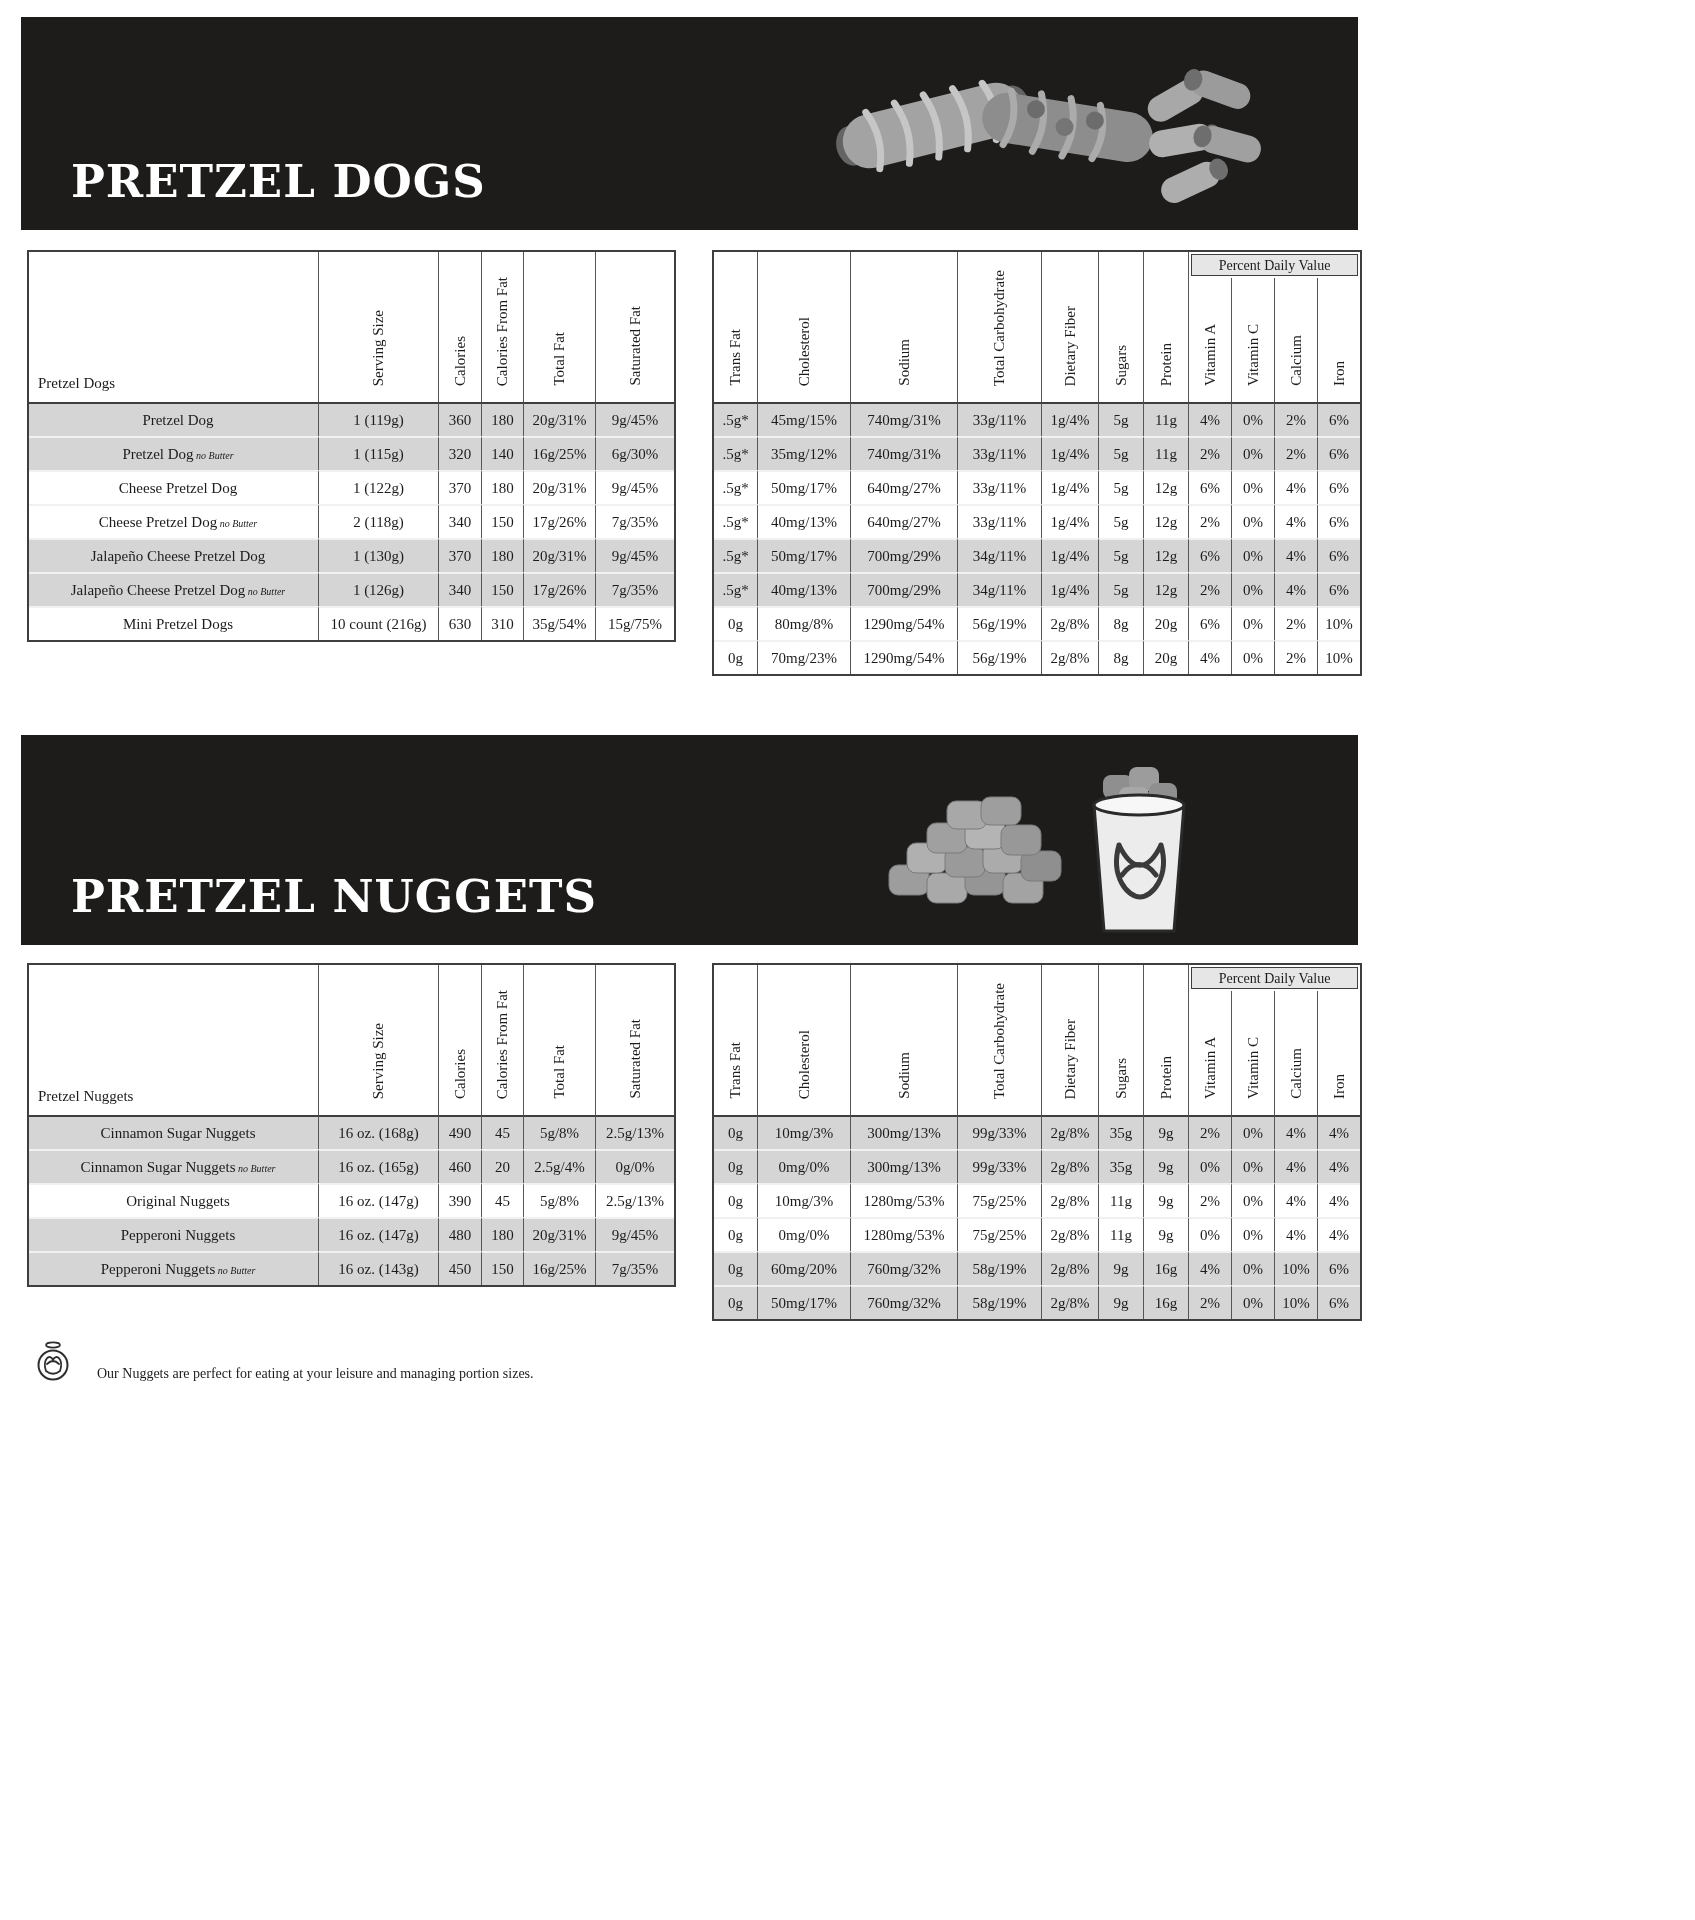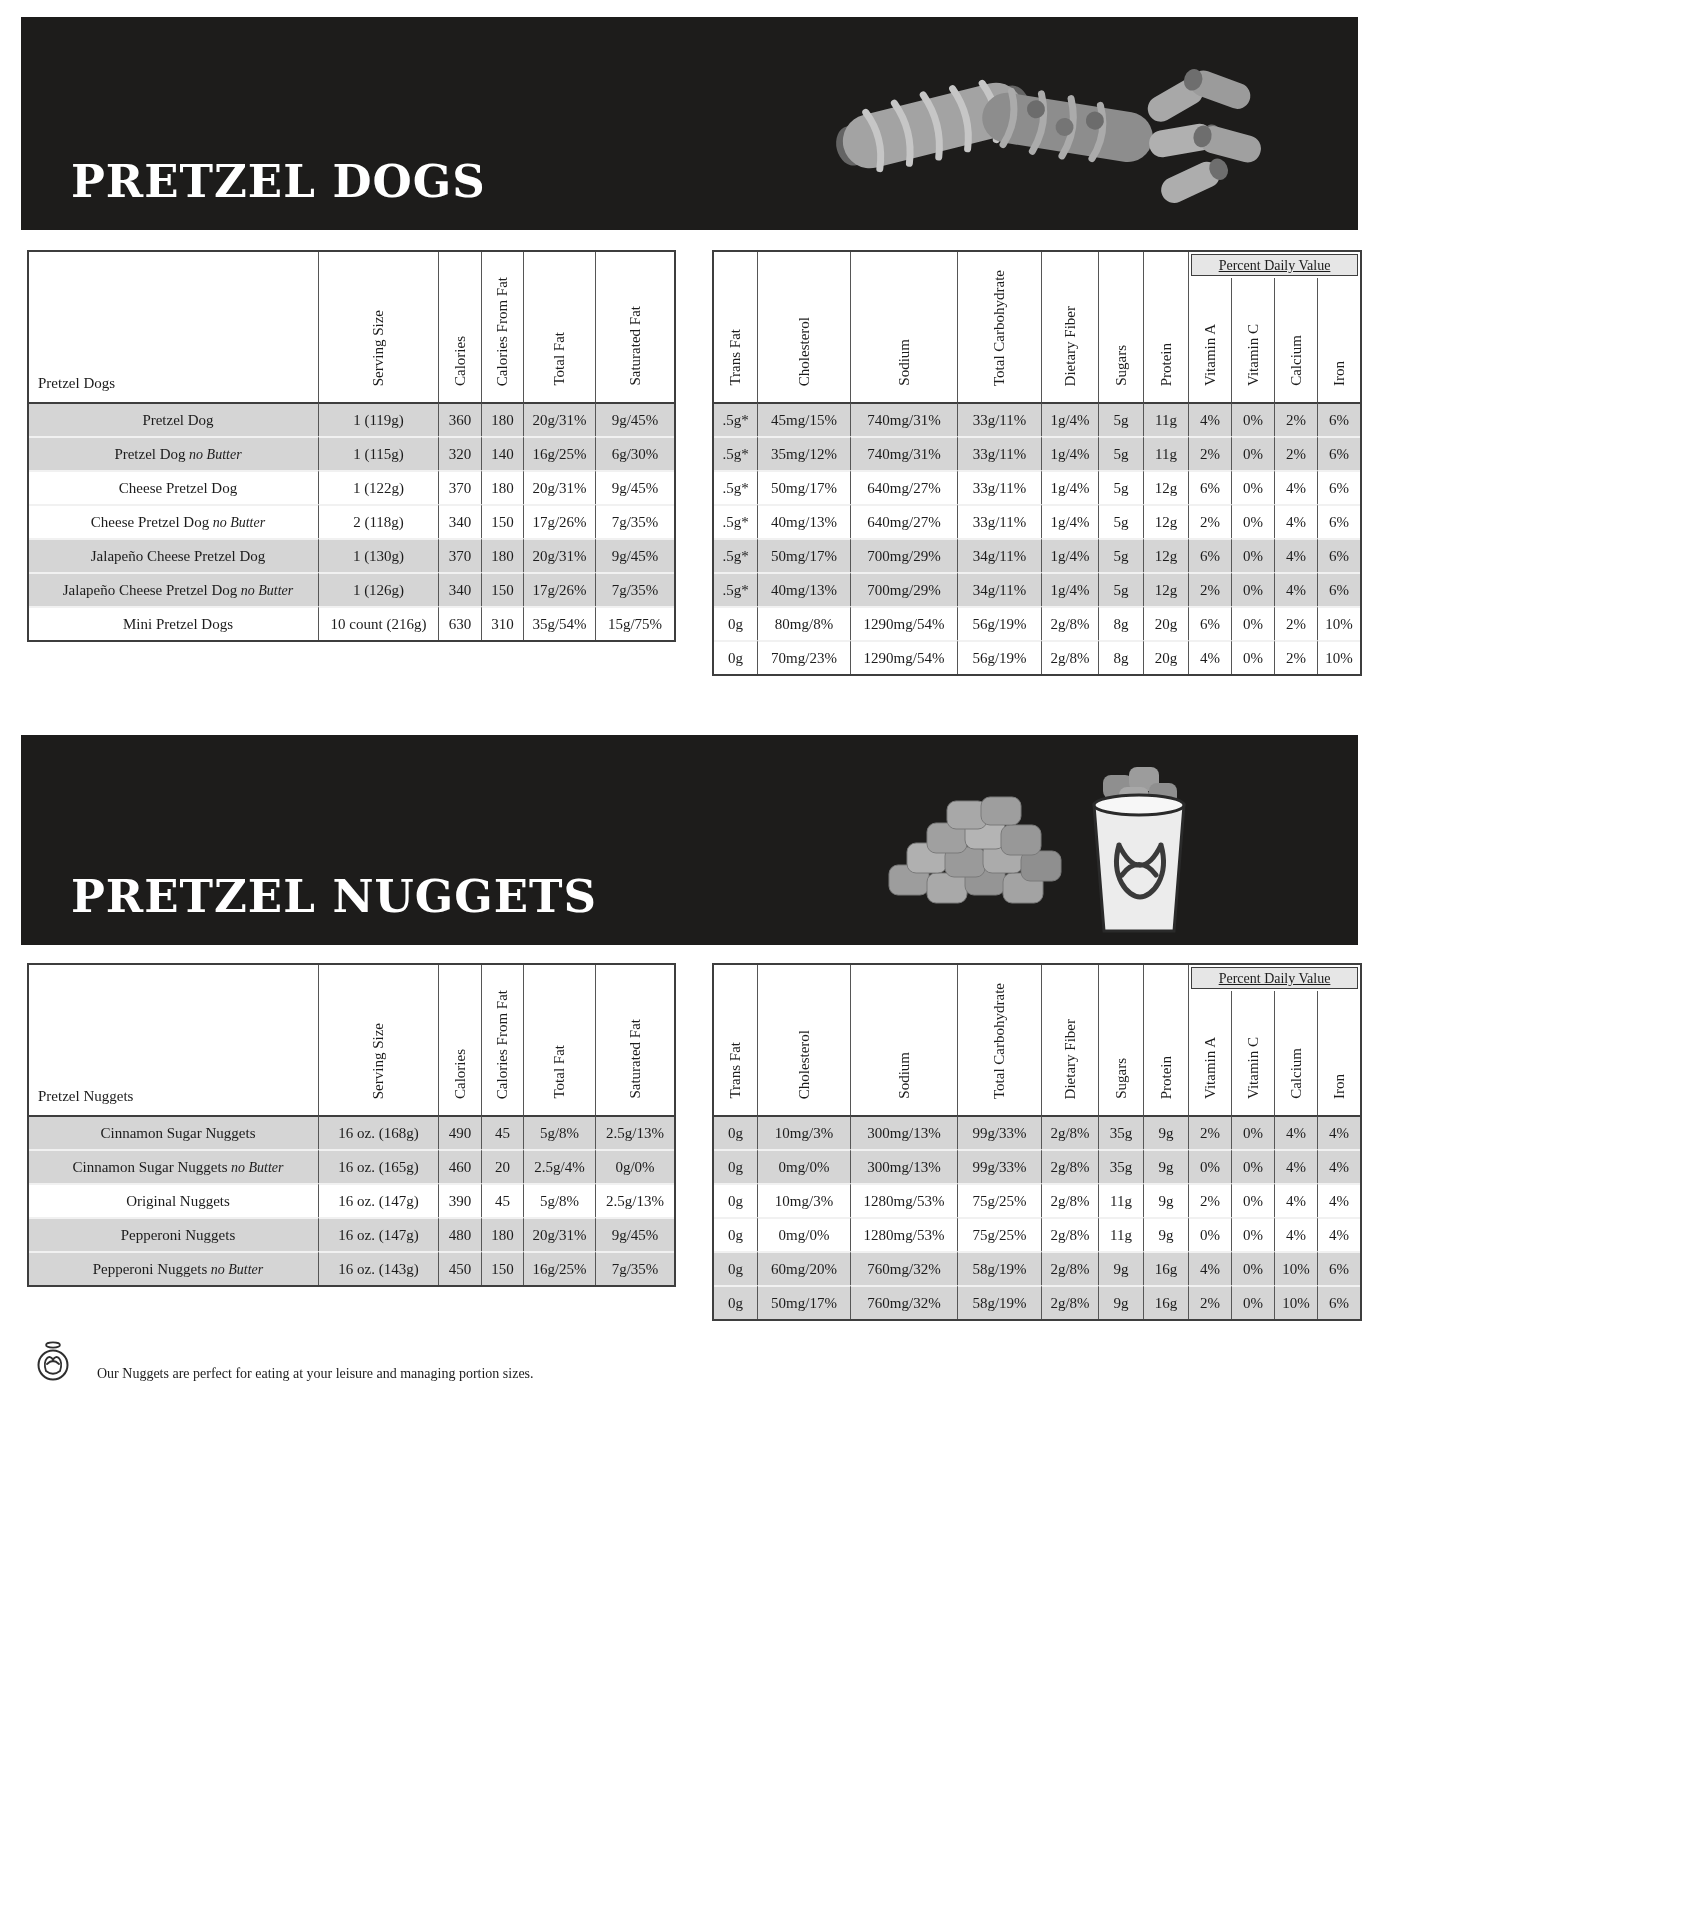--- a/index.html
+++ b/index.html
@@ -28,31 +28,31 @@
   .ntable th{ font-weight:normal; background:#fff; }
   .vert{ vertical-align:bottom; text-align:center; padding-bottom:12px;
          border-left:1px solid #565656; height:150px; }
   .vert.h2{ height:124px; }
   .vlabel{ display:inline-block; writing-mode:vertical-rl; transform:rotate(180deg);
            font-size:15px; line-height:1.1; white-space:nowrap; color:#1c1c1c; }
   .name-head{ vertical-align:bottom; text-align:left; padding:0 0 10px 9px;
               font-size:15px; height:150px; }
   .fc{ border-left:none !important; }
   .pdv-cell{ height:26px; padding:2px 2px 0 2px; vertical-align:top;
-             border-left:1px solid #565656;text-decoration:underline; }
+             border-left:1px solid #565656; }
   .pdv-box{ border:1px solid #3e3e3e; background:#e6e6e6; font-size:14px;
             text-align:center; line-height:21px; height:22px; }
 
   .ntable tbody td{ height:34px; text-align:center; font-size:15px;
                     border-left:1px solid #565656; background:#fff; }
   .ntable tbody td.name{ text-align:center; padding-left:9px; }
   .ntable tbody tr:first-child td{ border-top:2px solid #3e3e3e; }
   .ntable tbody tr:not(:first-child) td{ border-top:2px solid #f1f1f1; }
   .ntable tbody tr.shade td{ background:var(--shade); }
-  .nb{ font-style:italic; font-size:14px; }
+  .nb{ font-style:italic; font-size:10px; }
 
   .note{ position:absolute; left:34px; top:1340px; display:flex; align-items:flex-end;
          gap:25px; font-size:14px; }
   .note-icon svg{ display:block; }
   .footnote{ position:absolute; left:27px; top:1588px; font-size:15px; }
 </style>
 </head>
 <body>
 
 <div class="page">

